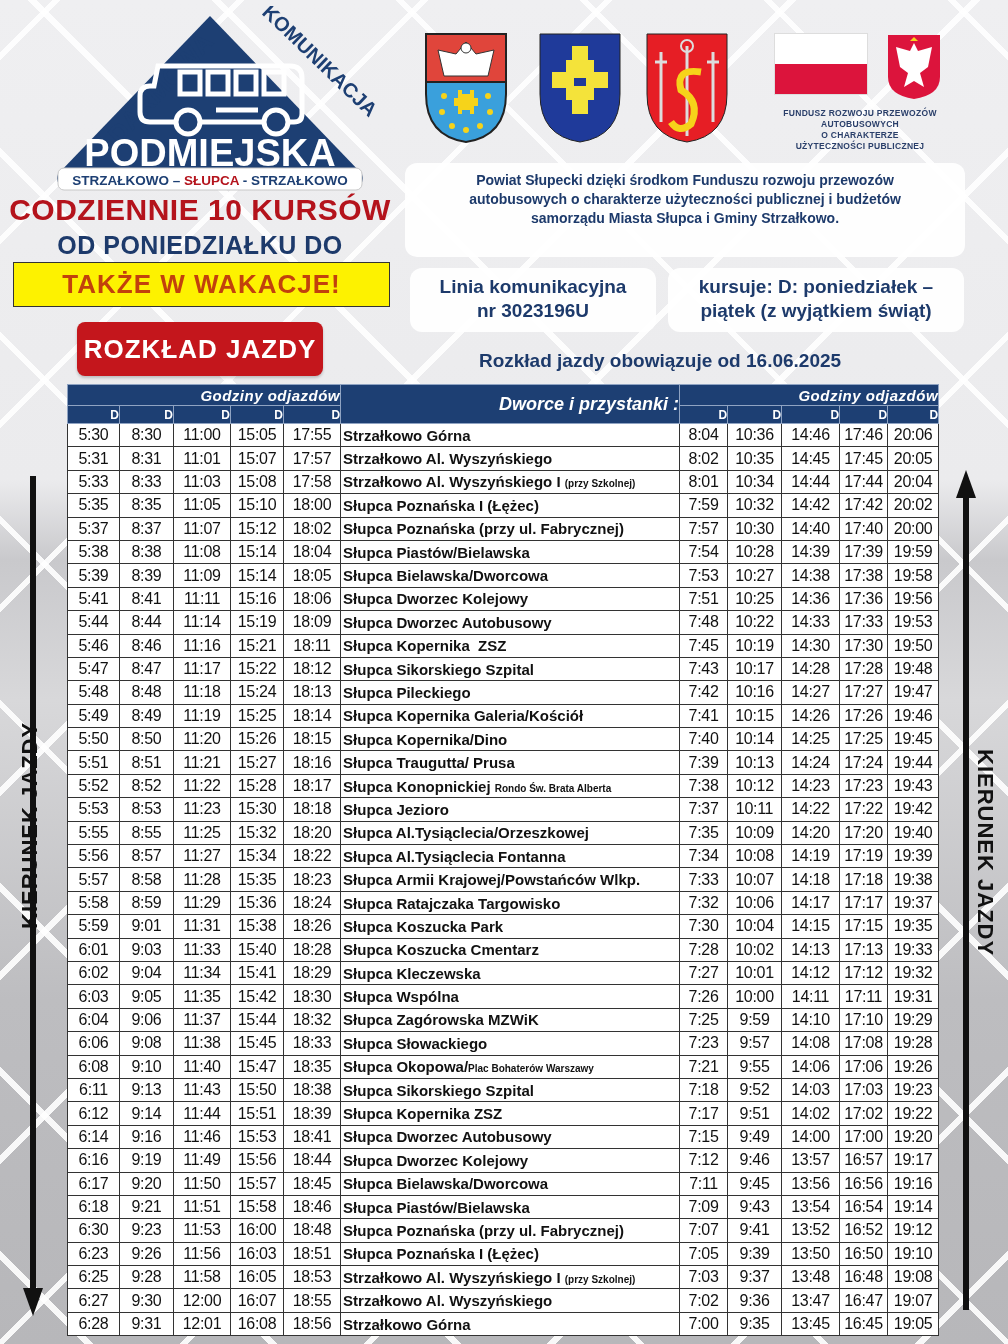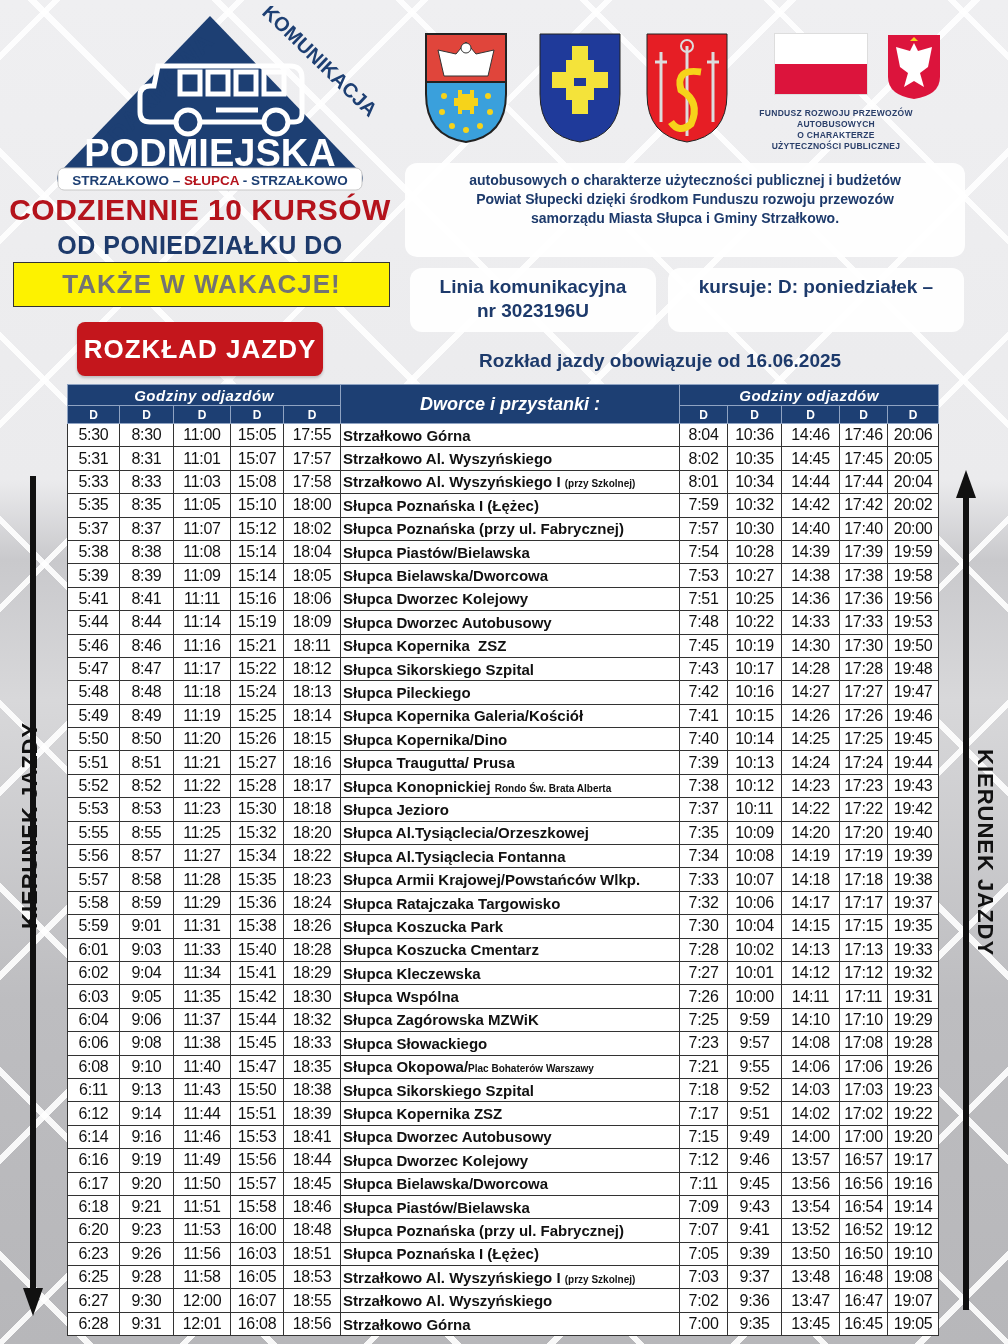--- a/index.html
+++ b/index.html
@@ -29,21 +29,21 @@
     font-family: "Liberation Sans", sans-serif;
   }
   .headline-blue {
     left: 8px; top: 231px; width: 384px; text-align: center;
     font-size: 25px; font-weight: bold; color: #1d3a6b; letter-spacing: 0.5px;
   }
   .yellow-box {
     left: 13px; top: 262px; width: 377px; height: 45px;
     background: #fdf200; border: 1px solid #333;
     display: flex; align-items: center; justify-content: center;
-    font-size: 26px; font-weight: 900; color: #737373; letter-spacing: 1px;
+    font-size: 26px; font-weight: 900; color: #c2410c; letter-spacing: 1px;
   }
   .rozklad-btn {
     left: 77px; top: 322px; width: 246px; height: 54px;
     background: #c4161c; border-radius: 8px;
     display: flex; align-items: center; justify-content: center;
     color: #fff; font-size: 26px; font-weight: 900; letter-spacing: 1px;
     box-shadow: 0 2px 3px rgba(0,0,0,0.2);
   }
 
   
@@ -51,21 +51,21 @@
   .crest svg { width: 100%; height: 100%; }
   .crest-1 { left: 424px; }
   .crest-2 { left: 538px; }
   .crest-3 { left: 645px; }
   .flag { left: 774px; top: 33px; width: 94px; height: 62px; border: 1px solid #ddd; }
   .flag .w { height: 50%; background: #fff; }
   .flag .r { height: 50%; background: #dc143c; }
   .eagle-crest { left: 886px; top: 33px; width: 56px; height: 68px; }
   .eagle-crest svg { width: 100%; height: 100%; }
   .fund-text {
-    left: 746px; top: 108px; width: 180px; text-align: center;
+    left: 770px; top: 108px; width: 180px; text-align: center;
     font-size: 8.5px; font-weight: bold; color: #2a3f6a; line-height: 11px; letter-spacing: 0.3px;
   }
 
   .info-box {
     left: 405px; top: 163px; width: 560px; height: 94px;
     background: rgba(255,255,255,0.92); border-radius: 12px;
     text-align: center; font-size: 14px; font-weight: bold; color: #1d3a6b;
     line-height: 19px; padding-top: 8px;
   }
   .line-box {
@@ -87,20 +87,21 @@
 
   
   .timetable {
     left: 67px; top: 384px; width: 871px;
     border-collapse: collapse; table-layout: fixed;
     font-family: "Liberation Sans Narrow", "Liberation Sans", sans-serif;
   }
   .timetable th {
     background: #1d3f73; color: #fff; font-weight: bold;
     border: 1px solid #8fa3c2;
+    text-align: right;
   }
   .timetable th.group { font-style: italic; font-size: 15px; height: 21px; letter-spacing: 0.5px; font-weight: bold; }
   .timetable th.sub { font-size: 12px; height: 18px; }
   .timetable th.stops { font-style: italic; font-size: 18px; }
   .timetable td {
     background: #fff; border: 1px solid #333; height: 23.4px;
     font-size: 16px; color: #111; text-align: center; padding: 0; white-space: nowrap;
   }
   .timetable td.stop {
     text-align: left; font-weight: bold; font-size: 15px; padding-left: 2px; overflow: hidden;
@@ -205,30 +206,31 @@
   </svg>
 </div>
 <div class="layer fund-text">
   <div>FUNDUSZ ROZWOJU PRZEWOZÓW</div>
   <div>AUTOBUSOWYCH</div>
   <div>O CHARAKTERZE</div>
   <div>UŻYTECZNOŚCI PUBLICZNEJ</div>
 </div>
 
 <div class="layer info-box">
+  <div>Powiat Słupecki dzięki środkom Funduszu rozwoju przewozów</div>
   <div>autobusowych o charakterze użyteczności publicznej i budżetów</div>
-  <div>Powiat Słupecki dzięki środkom Funduszu rozwoju przewozów</div>
   <div>samorządu Miasta Słupca i Gminy Strzałkowo.</div>
 </div>
 <div class="layer line-box">
   <div>Linia komunikacyjna</div>
   <div>nr 3023196U</div>
 </div>
 <div class="layer days-box">
   <div>kursuje: D: poniedziałek –</div>
+  <div>piątek (z wyjątkiem świąt)</div>
 </div>
 <div class="layer valid-from">Rozkład jazdy obowiązuje od 16.06.2025</div>
 
 <div class="layer arrow arrow-left">
   <svg viewBox="0 0 20 840" preserveAspectRatio="none">
     <rect x="7" y="0" width="6" height="818" fill="#111"></rect>
     <path d="M0 812 L20 812 L10 840 Z" fill="#111"></path>
   </svg>
 </div>
 <div class="layer arrow arrow-right">
@@ -710,21 +712,21 @@
         <td class="t">15:58</td>
         <td class="t">18:46</td>
         <td class="stop"><span style="white-space: pre;">Słupca Piastów/Bielawska</span></td>
         <td class="t">7:09</td>
         <td class="t">9:43</td>
         <td class="t">13:54</td>
         <td class="t">16:54</td>
         <td class="t">19:14</td>
       </tr>
       <tr>
-        <td class="t">6:20</td>
+        <td class="t">6:30</td>
         <td class="t">9:23</td>
         <td class="t">11:53</td>
         <td class="t">16:00</td>
         <td class="t">18:48</td>
         <td class="stop"><span style="white-space: pre;">Słupca Poznańska (przy ul. Fabrycznej)</span></td>
         <td class="t">7:07</td>
         <td class="t">9:41</td>
         <td class="t">13:52</td>
         <td class="t">16:52</td>
         <td class="t">19:12</td>

